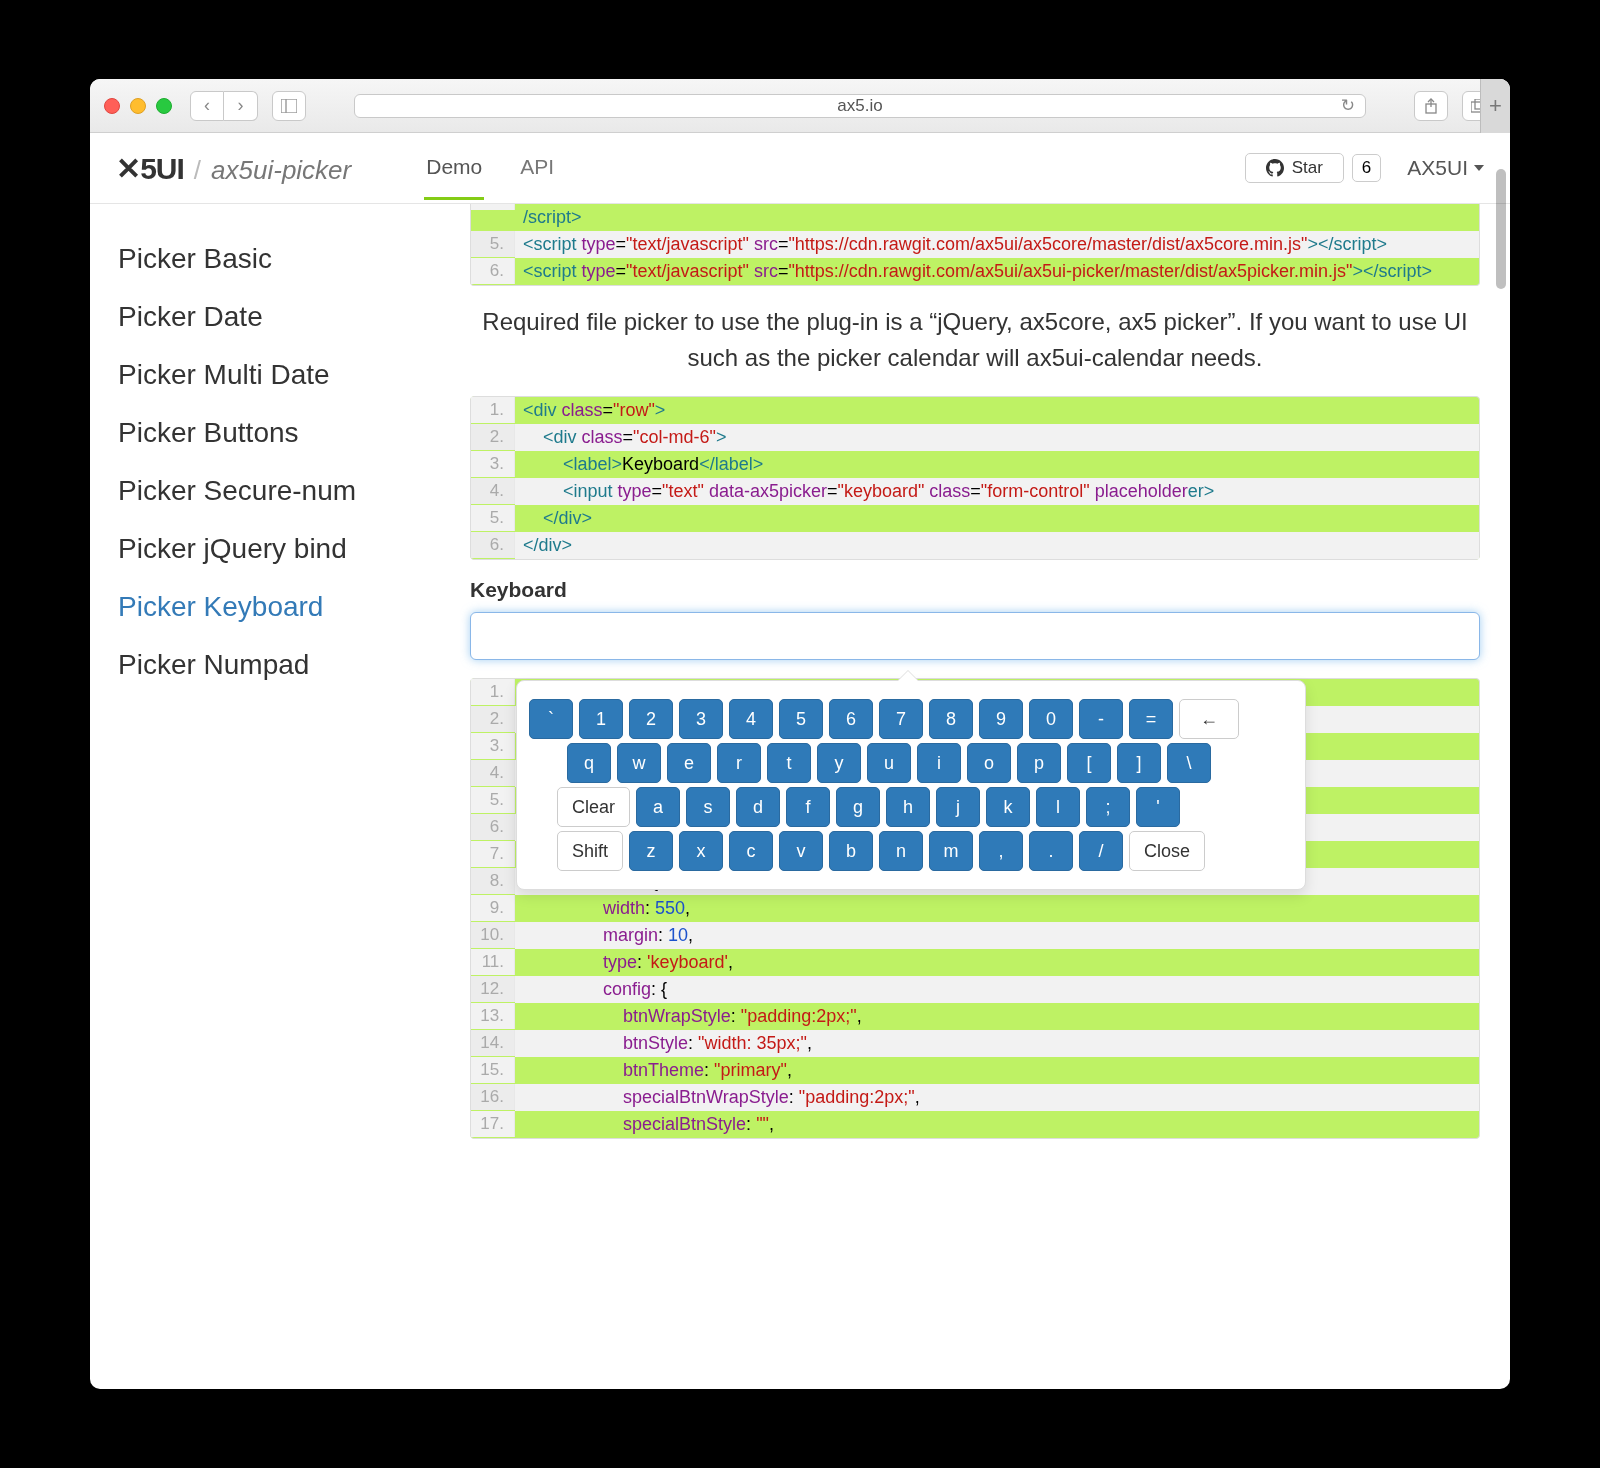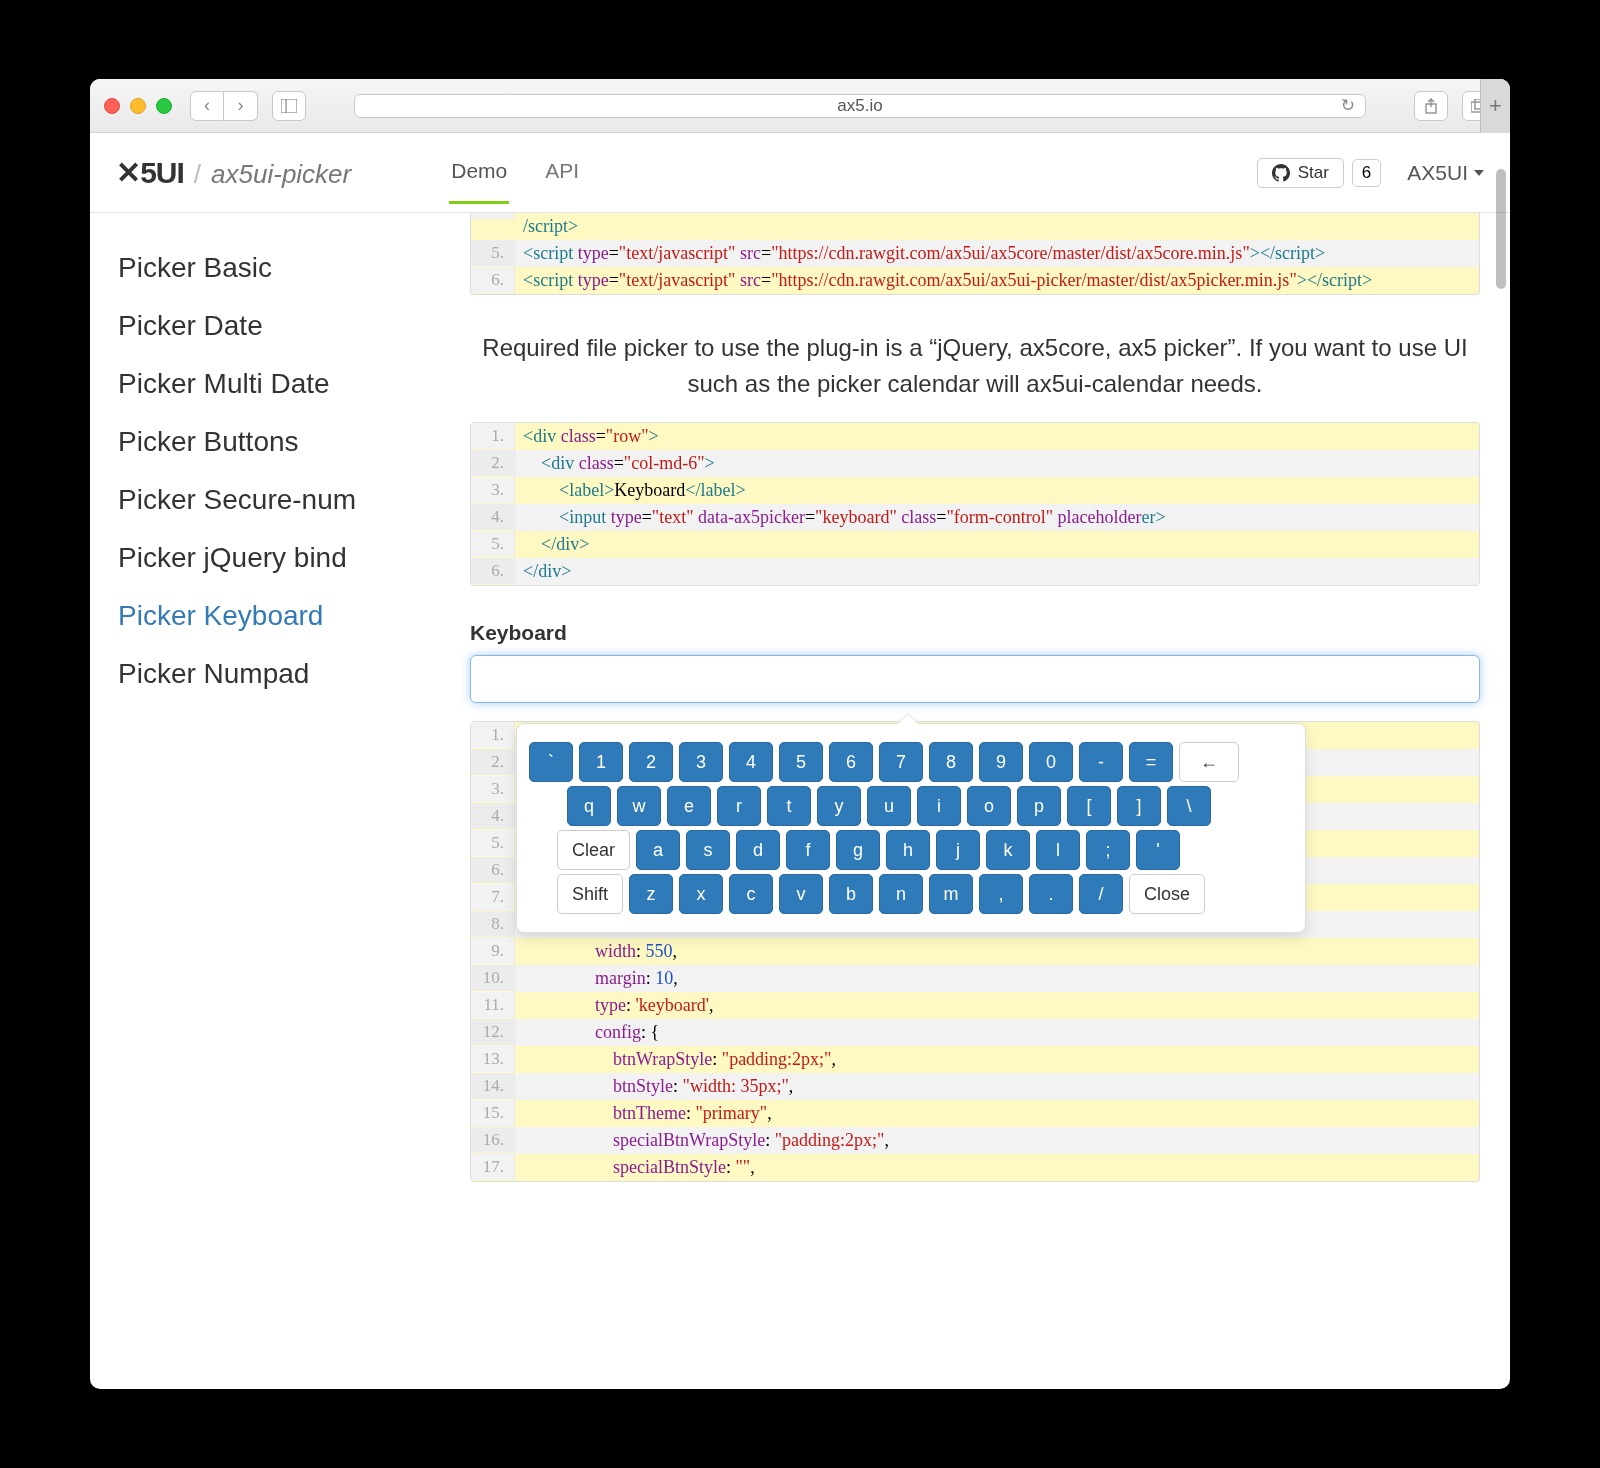--- a/index.html
+++ b/index.html
@@ -50,45 +50,45 @@
     justify-content:center; color:#555; font-size:17px; position:relative;
   }
   .url .reload{position:absolute; right:10px; color:#888;}
   .plus-tab{position:absolute; right:0; top:0; width:30px; height:54px;
     background:#d9d9d9; border-left:1px solid #bdbdbd; display:flex;
     align-items:center; justify-content:center; color:#777; font-size:22px;}
   .scrollhint{position:absolute; right:4px; top:90px; width:10px; height:120px;
     background:rgba(0,0,0,.25); border-radius:5px;}
   
   .topnav{
-    height:80px; border-bottom:1px solid #e5e5e5; display:flex; align-items:center;
-    padding:0 26px; gap:38px;
+    height:71px; border-bottom:1px solid #e5e5e5; display:flex; align-items:center;
+    padding:0 26px; gap:13px;
   }
   .brand{display:flex; align-items:baseline; gap:10px; color:#333;}
   .brand-logo{font-weight:700; font-size:30px; letter-spacing:-1px;}
   .brand-sub{color:#777; font-size:26px; font-weight:300; font-style:italic;}
   .brand-slash{color:#bbb; font-size:26px;}
   .navlinks{display:flex; gap:34px; margin-left:60px;}
   .navlink{color:#777; font-size:21px; padding:18px 2px; cursor:pointer;}
   .navlink.active{color:#555; border-bottom:3px solid #84cc16;}
   .nav-right{margin-left:auto; display:flex; align-items:center; gap:26px;}
   .gh{display:flex; align-items:center; gap:8px; border:1px solid #ccc;
-    border-radius:5px; padding:4px 14px; font-size:17px; color:#333;}
+    border-radius:5px; padding:4px 20px; font-size:17px; color:#333;}
   .gh-count{border:1px solid #ccc; border-radius:5px; padding:3px 9px; font-size:17px;}
   .dd{font-size:21px; color:#555; display:flex; align-items:center; gap:6px;}
   .caret{width:0;height:0;border-left:5px solid transparent;border-right:5px solid transparent;border-top:6px solid #555;}
   
   .body{display:flex; height:calc(100% - 118px);}
   .sidebar{width:370px; padding:26px 0 0 28px;}
   .sidebar-item{font-size:28px; color:#333; padding:13px 0; cursor:pointer;}
   .sidebar-item.active{color:#337ab7;}
   .main{flex:1; padding:0 30px 0 10px; overflow:hidden;}
 
   
-  .codeblock{border:1px solid #ddd; background:#fef9c3; border-radius:4px; margin:10px 0 35px 0; font-family:Liberation Serif, serif; font-size:18px;}
+  .codeblock{border:1px solid #ddd; background:#bef264; border-radius:4px; margin:10px 0 18px 0; font-family:Liberation Sans, sans-serif; font-size:18px;}
   .codeline{display:flex; align-items:flex-start;}
   .ln{width:44px; text-align:right; color:#aaa; padding:3px 10px 3px 0; border-right:1px solid #e8e8e8; user-select:none; font-size:17px; background:#f2f2f2;}
   .code{flex:1; padding:3px 8px; white-space:pre-wrap; word-break:break-all;}
   .codeline:nth-child(even) .code{background:#f2f2f2;}
   .codeline:nth-child(even) .ln{background:#ececec;}
   .t-tag{color:#1e7a8c;}
   .t-attr{color:#8a1d8f;}
   .t-str{color:#c41a16;}
   .t-red{color:#c41a16;}
   .t-num{color:#1c52cc;}

